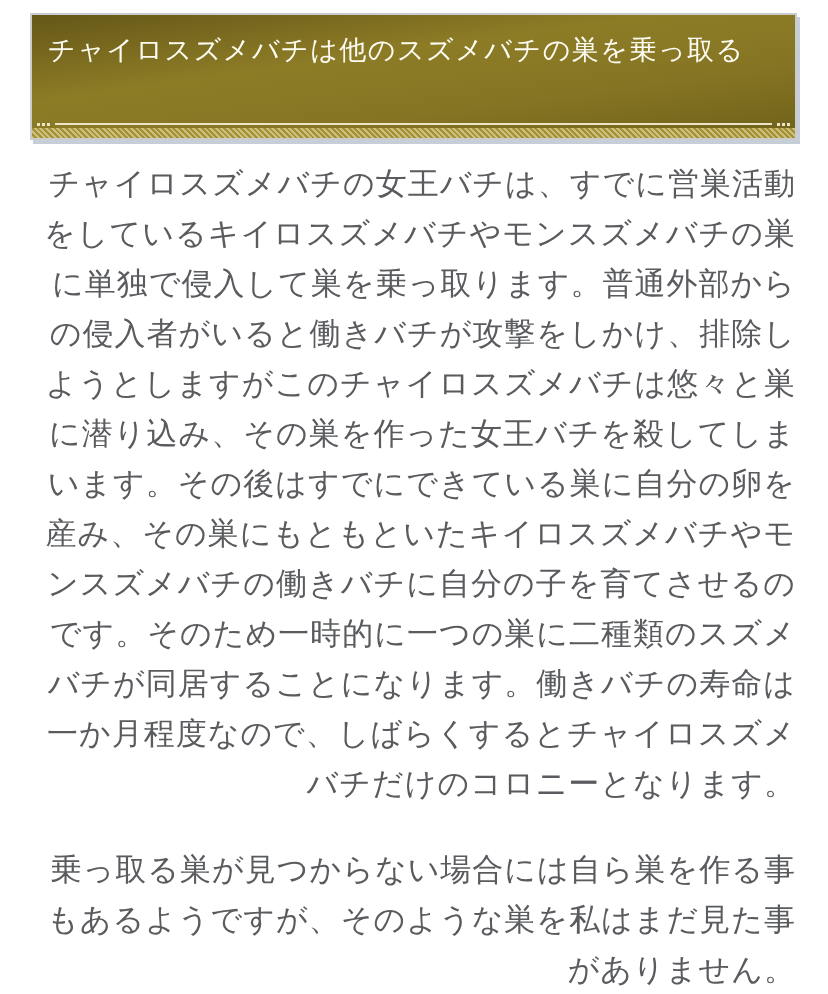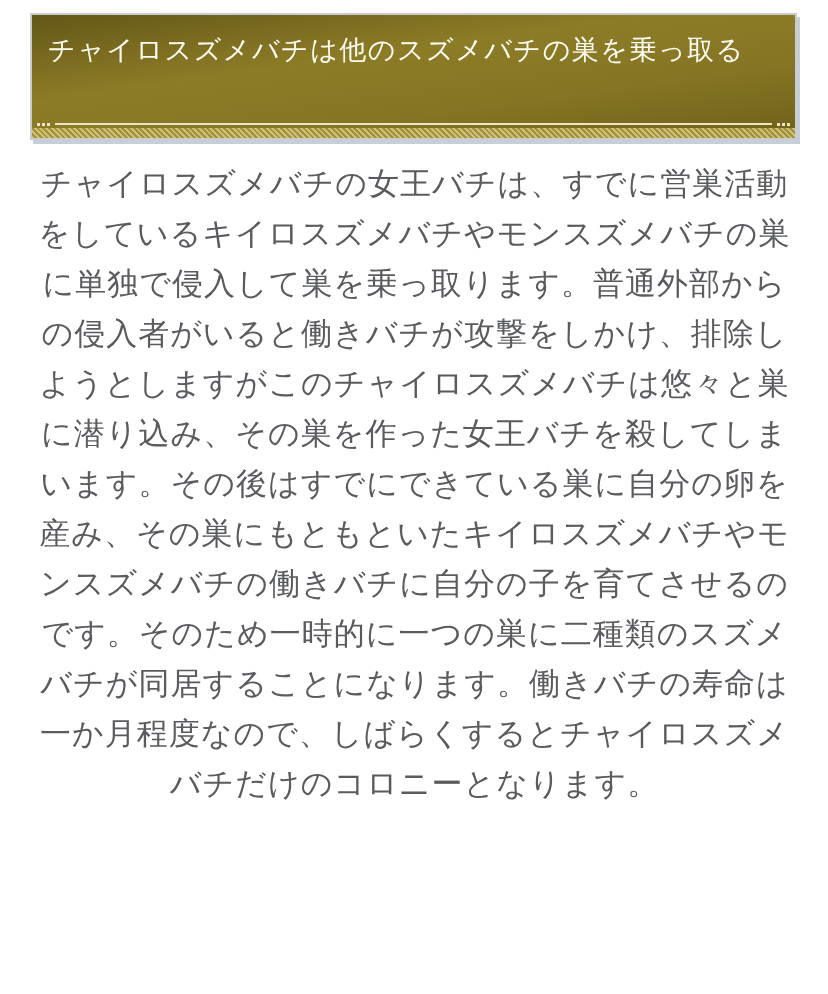--- a/index.html
+++ b/index.html
@@ -80,21 +80,21 @@
   
   .article{
     position:absolute;
     left:33px; top:158px;
     width:763px;
     color:var(--body-color);
     font-size:31px;
     line-height:50px;
     font-weight:400;
     letter-spacing:1px;
-    text-align:center;
+    text-align:right;
     word-break:break-all;
     overflow-wrap:anywhere;
   }
   .article p + p{
     margin-top:36px;
   }
 </style>
 </head>
 <body>
 
@@ -113,15 +113,16 @@
           <i></i>
           <i></i>
           <i></i>
         </span>
     </div>
     <div class="checker-strip"></div>
   </div>
 
   <div class="article">
     <p>チャイロスズメバチの女王バチは、すでに営巣活動をしているキイロスズメバチやモンスズメバチの巣に単独で侵入して巣を乗っ取ります。普通外部からの侵入者がいると働きバチが攻撃をしかけ、排除しようとしますがこのチャイロスズメバチは悠々と巣に潜り込み、その巣を作った女王バチを殺してしまいます。その後はすでにできている巣に自分の卵を産み、その巣にもともといたキイロスズメバチやモンスズメバチの働きバチに自分の子を育てさせるのです。そのため一時的に一つの巣に二種類のスズメバチが同居することになります。働きバチの寿命は一か月程度なので、しばらくするとチャイロスズメバチだけのコロニーとなります。</p>
+    <p>乗っ取る巣が見つからない場合には自ら巣を作る事もあるようですが、そのような巣を私はまだ見た事がありません。</p>
   </div>
 
 </div>
 
 </body></html>

